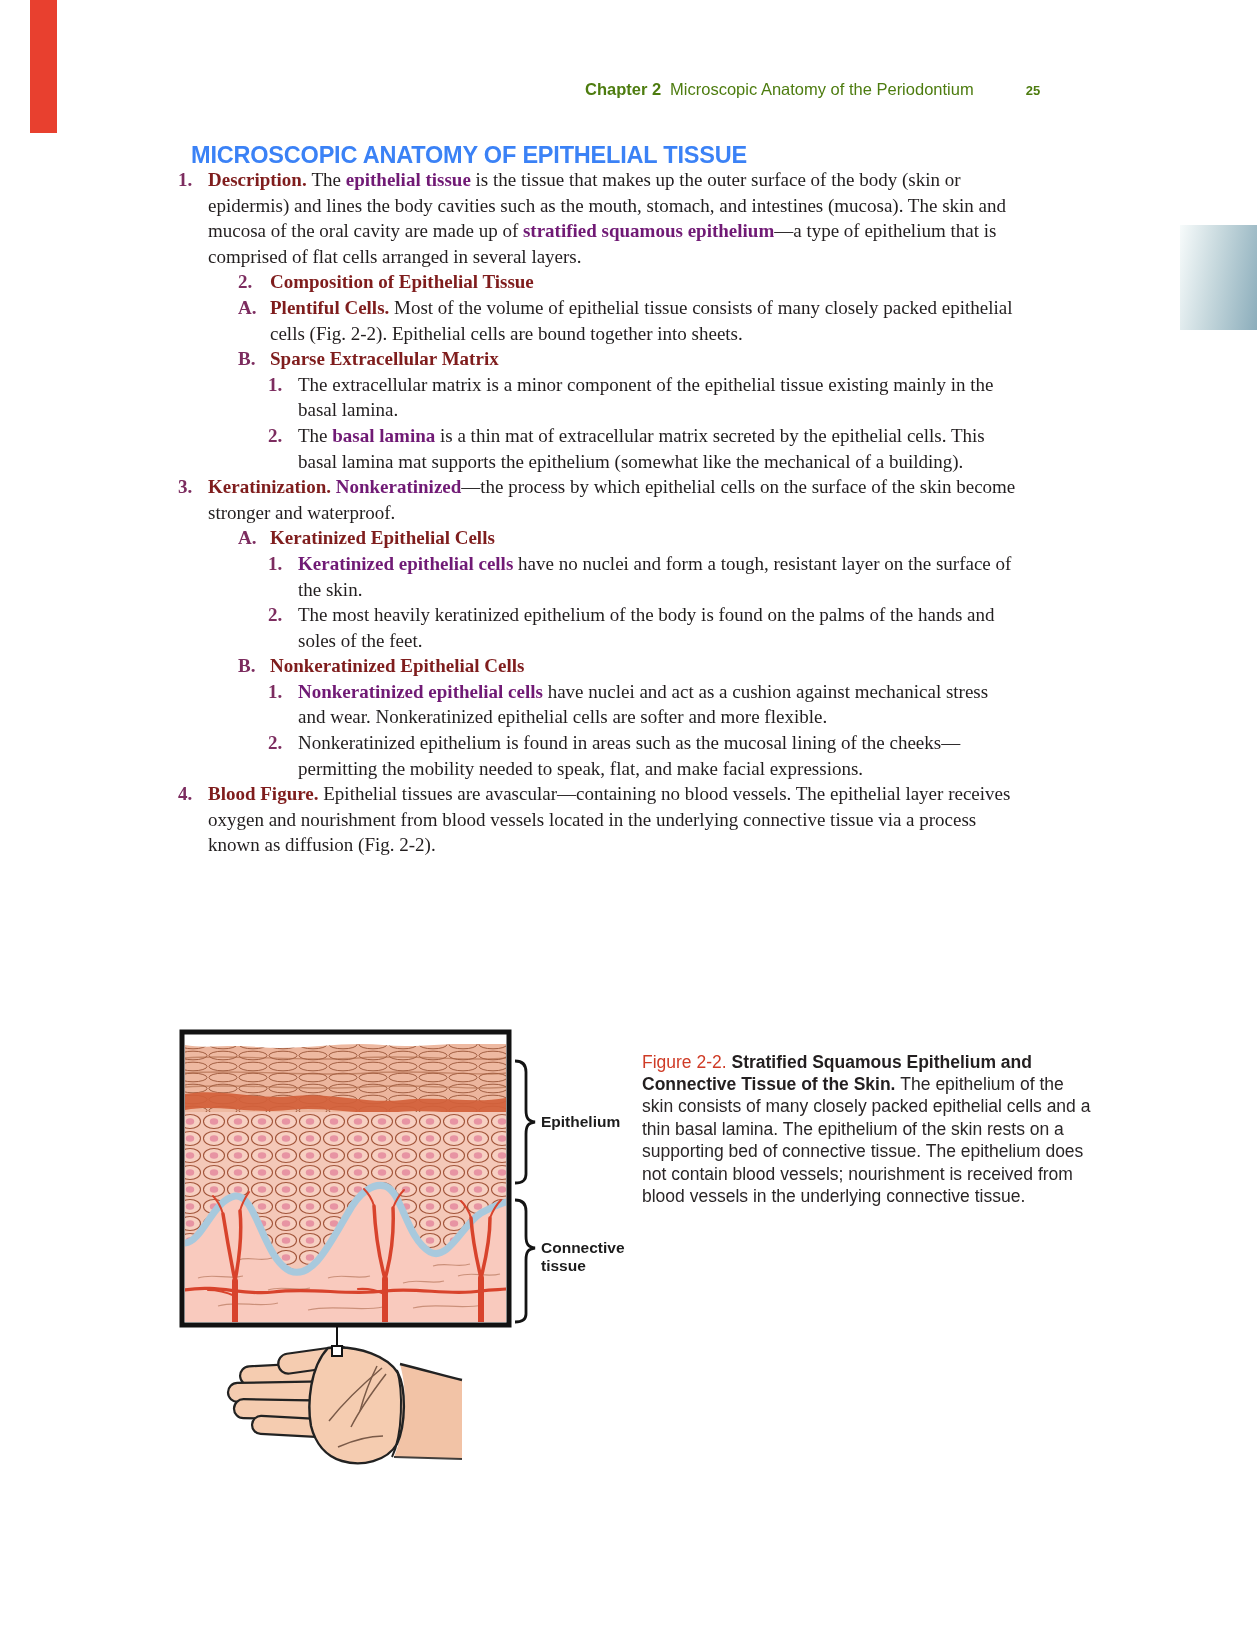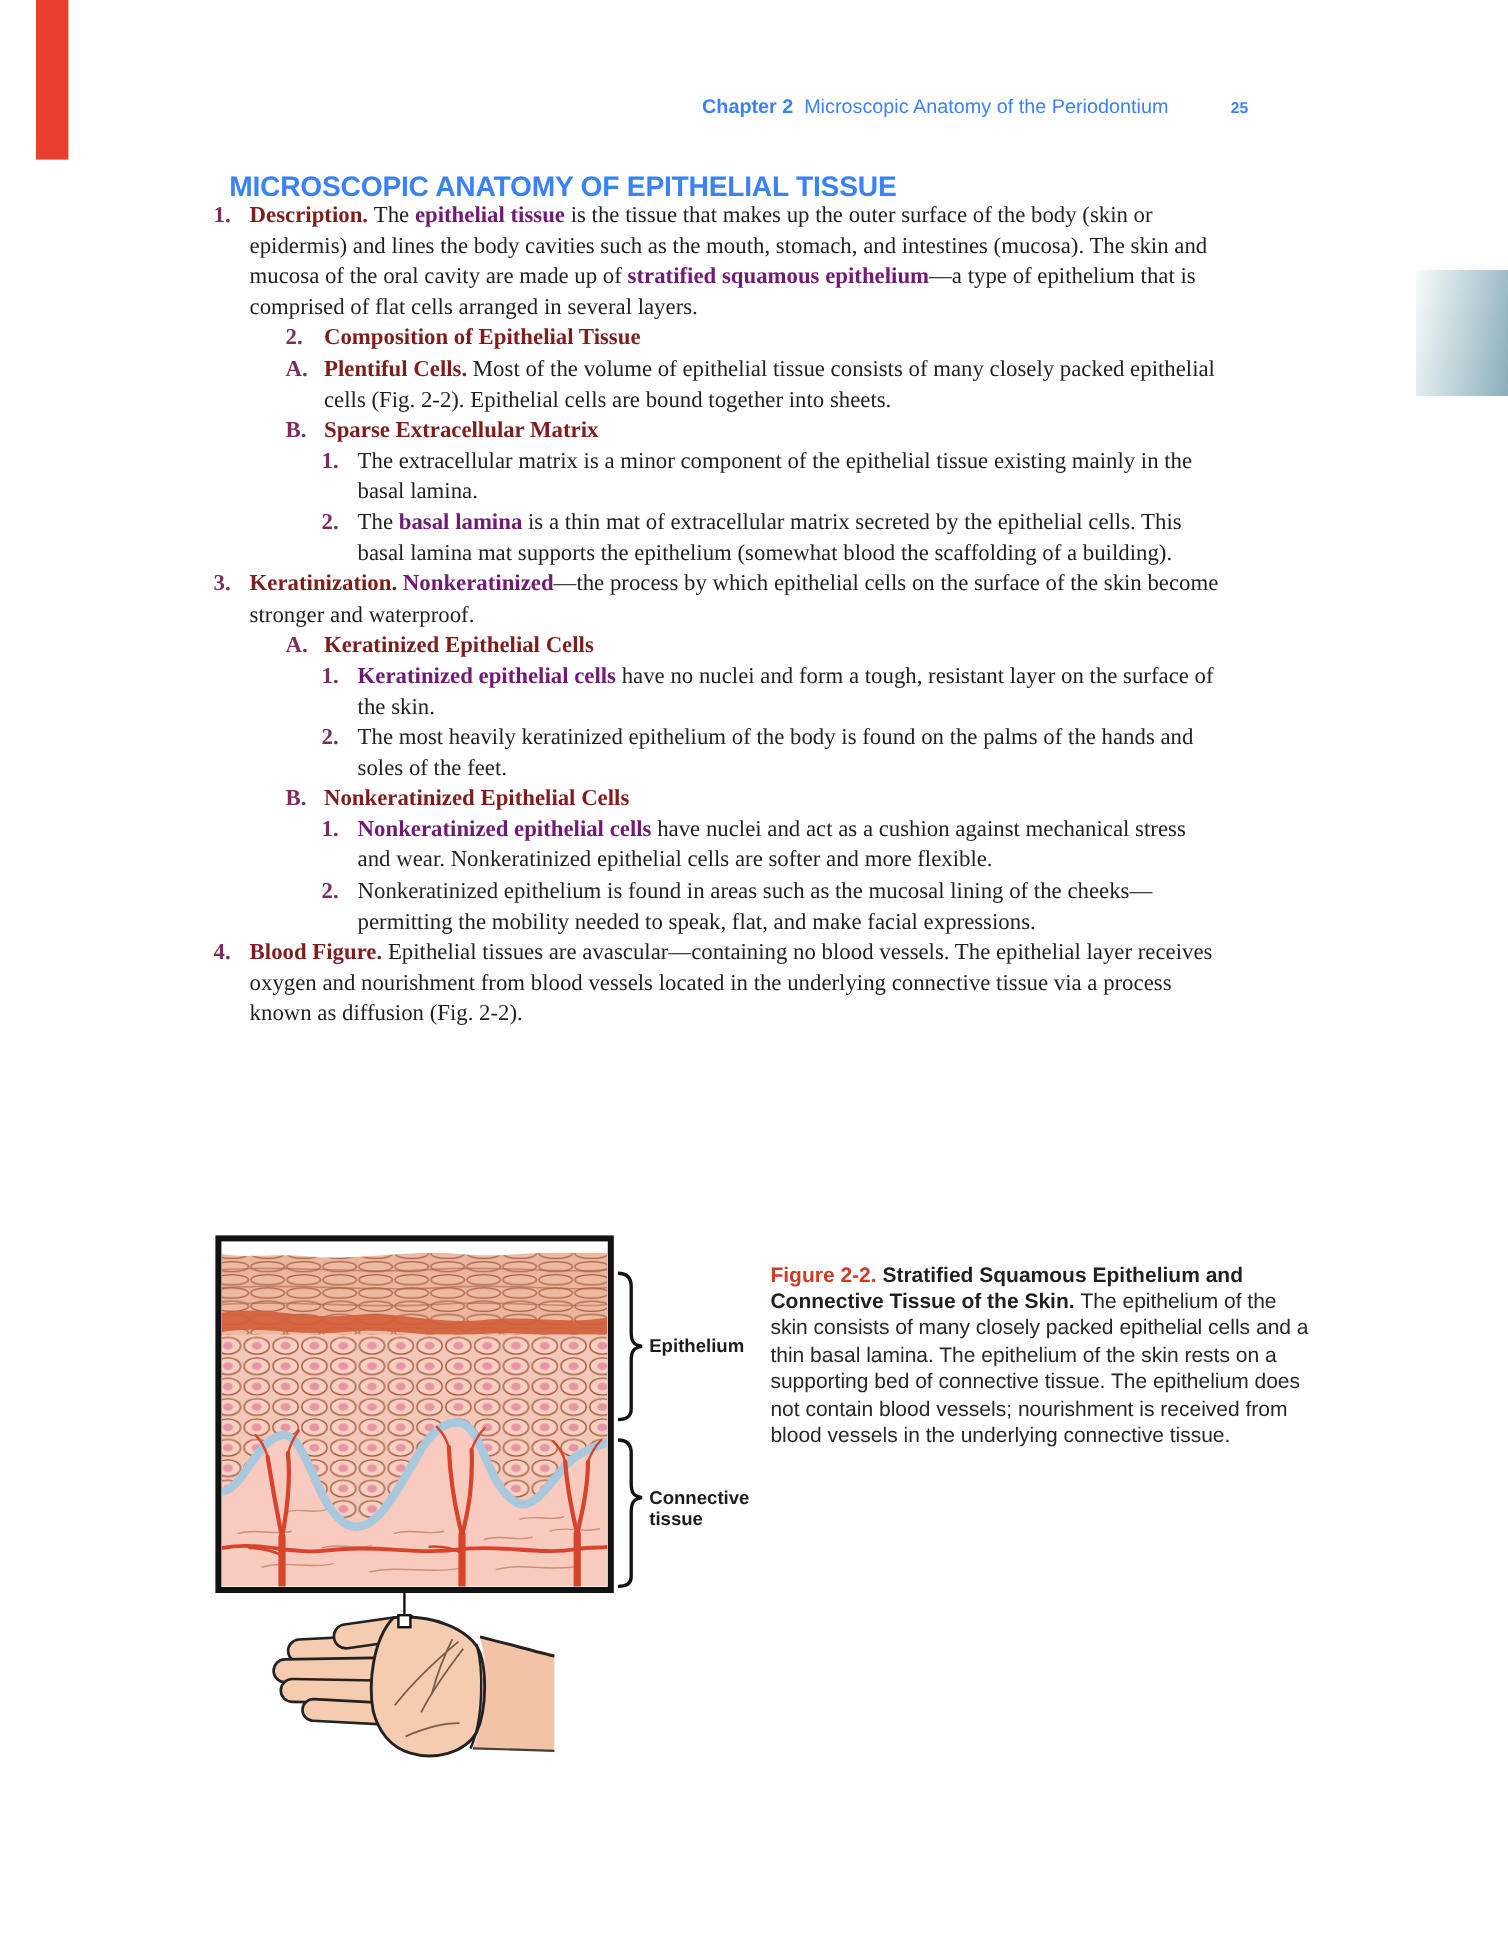--- a/index.html
+++ b/index.html
@@ -6,42 +6,42 @@
   body{
     width:1257px;height:1632px;position:relative;background:#ffffff;
     font-family:"Liberation Serif",serif;color:#221e1f;overflow:hidden;
   }
   
   .red-bar{position:absolute;left:30px;top:0;width:27px;height:133px;background:#e8402f;}
   .thumb-tab{position:absolute;left:1180px;top:225px;width:77px;height:105px;
     background:linear-gradient(100deg,#f7fbfb 0%,#c6d8dd 45%,#8badbb 100%);}
   
   .runhead{position:absolute;left:585px;top:80px;width:520px;display:flex;align-items:baseline;
-    font-family:"Liberation Sans",sans-serif;font-size:16.5px;color:#3b82f6;white-space:nowrap;}
+    font-family:"Liberation Sans",sans-serif;font-size:16.5px;color:#4d7c0f;white-space:nowrap;}
   .runhead .chap{font-weight:bold;margin-right:9px;}
   .runhead .pageno{font-weight:bold;font-size:13px;margin-left:52px;}
   
   .section-title{position:absolute;left:191px;top:126px;width:900px;
     font-family:"Liberation Sans",sans-serif;font-weight:bold;font-size:23.5px;
     letter-spacing:-0.2px;color:#3b82f6;}
   
   .outline{position:absolute;left:178px;top:167px;width:842px;
     font-size:19px;line-height:25.6px;color:#221e1f;}
   .row{display:flex;}
   .row .marker{font-weight:bold;color:#7c2c5f;}
   .lv1 .marker{flex:0 0 30px;}
   .lv2{margin-left:60px;}
   .lv2 .marker{flex:0 0 32px;}
   .lv3{margin-left:90px;}
   .lv3 .marker{flex:0 0 30px;}
   .txt{flex:1 1 auto;}
   .seg-bplum{font-weight:bold;color:#7f1d1d;}
   .seg-bteal{font-weight:bold;color:#701a75;}
   .seg-b{font-weight:bold;color:#231f20;}
-  .seg-figred{font-weight:bold;color:#cf3b26;}
+  .seg-figred{font-weight:normal;color:#cf3b26;}
   
   .fig-caption{position:absolute;left:642px;top:1033px;width:457px;
     font-family:"Liberation Sans",sans-serif;font-size:17.5px;line-height:22.4px;color:#2a2627;}
   
   .fig-svg{position:absolute;left:178px;top:1028px;width:470px;height:465px;}
   .svg-label{font-family:"Liberation Sans",sans-serif;font-weight:bold;font-size:15.5px;fill:#1c1c1c;}
 </style>
 </head>
 <body>
 
@@ -72,21 +72,21 @@
     <div class="row lv2">
       <span class="marker">B.</span>
       <div class="txt"><span class="seg-bplum">Sparse Extracellular Matrix</span></div>
     </div>
     <div class="row lv3">
       <span class="marker">1.</span>
       <div class="txt"><span>The extracellular matrix is a minor component of the epithelial tissue existing mainly in the basal lamina.</span></div>
     </div>
     <div class="row lv3">
       <span class="marker">2.</span>
-      <div class="txt"><span>The </span><span class="seg-bteal">basal lamina</span><span> is a thin mat of extracellular matrix secreted by the epithelial cells. This basal lamina mat supports the epithelium (somewhat blood the scaffolding of a building).</span></div>
+      <div class="txt"><span>The </span><span class="seg-bteal">basal lamina</span><span> is a thin mat of extracellular matrix secreted by the epithelial cells. This basal lamina mat supports the epithelium (somewhat like the mechanical of a building).</span></div>
     </div>
     <div class="row lv1">
       <span class="marker">3.</span>
       <div class="txt"><span class="seg-bplum">Keratinization. </span><span class="seg-bteal">Nonkeratinized</span><span>—the process by which epithelial cells on the surface of the skin become stronger and waterproof.</span></div>
     </div>
     <div class="row lv2">
       <span class="marker">A.</span>
       <div class="txt"><span class="seg-bplum">Keratinized Epithelial Cells</span></div>
     </div>
     <div class="row lv3">

